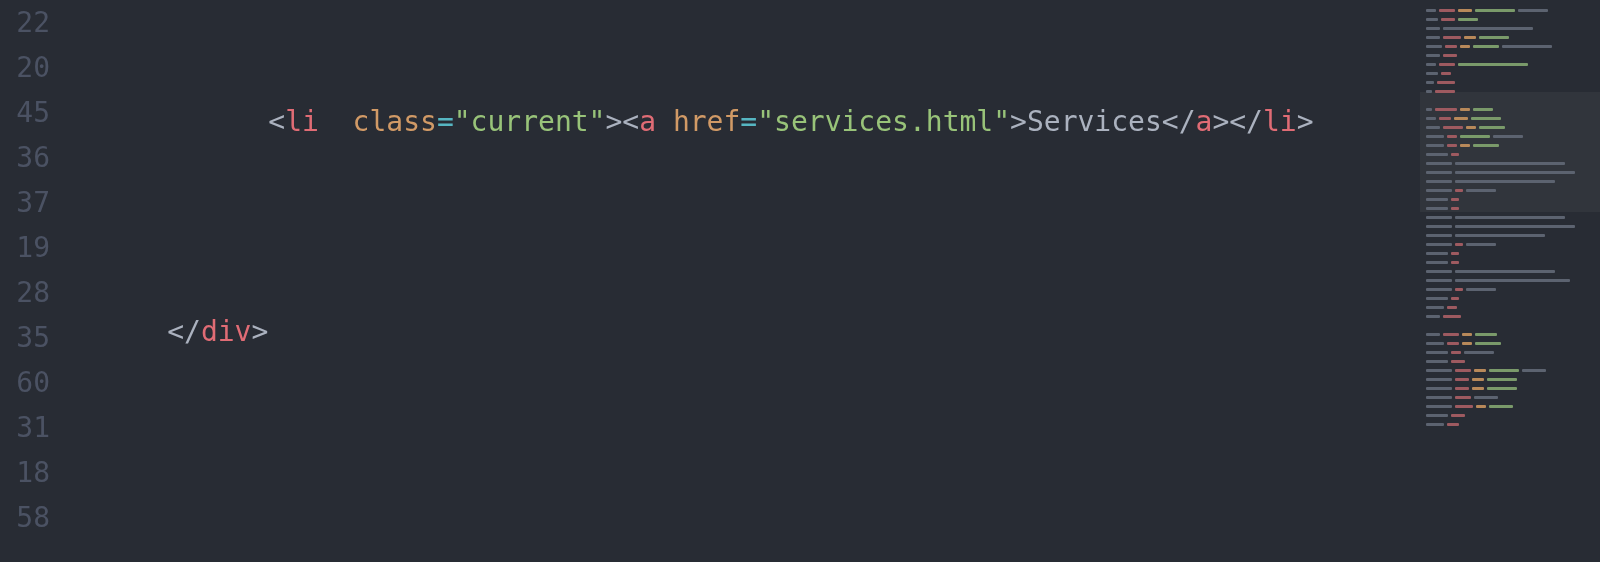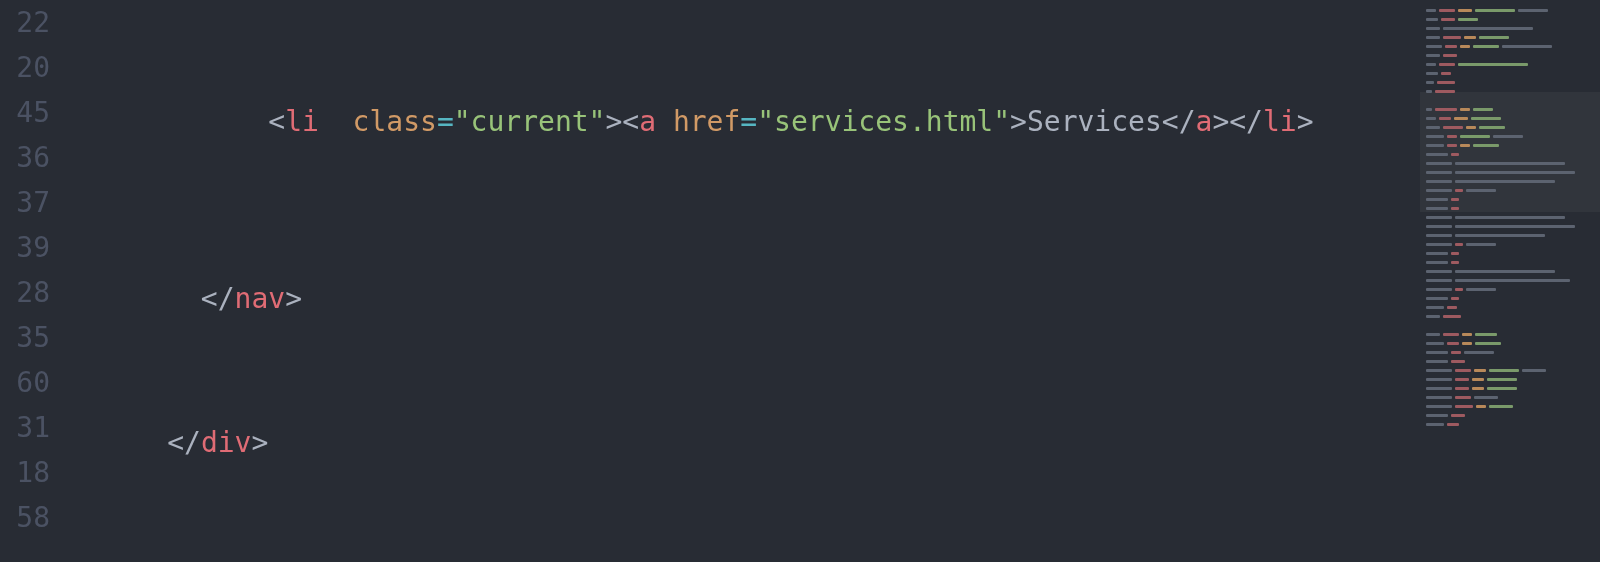--- a/index.html
+++ b/index.html
@@ -83,35 +83,34 @@
 </head>
 <body>
 
 <div class="editor">
   <div class="gutter">
     <div class="row">22</div>
     <div class="row">20</div>
     <div class="row">45</div>
     <div class="row">36</div>
     <div class="row">37</div>
-    <div class="row">39</div>
+    <div class="row">19</div>
     <div class="row">28</div>
     <div class="row">35</div>
     <div class="row">60</div>
     <div class="row">31</div>
     <div class="row">18</div>
     <div class="row">58</div>
   </div>
 
   <div class="code">
     
     <div class="row"><span>            </span><span class="punct">&lt;</span><span class="tag">li</span><span>  </span><span class="attr">class</span><span class="op">=</span><span class="string">"current"</span><span class="punct">&gt;</span><span class="punct">&lt;</span><span class="tag">a</span><span> </span><span class="attr">href</span><span class="op">=</span><span class="string">"services.html"</span><span class="punct">&gt;</span><span class="text">Services</span><span class="punct">&lt;/</span><span class="tag">a</span><span class="punct">&gt;</span><span class="punct">&lt;/</span><span class="tag">li</span><span class="punct">&gt;</span></div>
     
     
-    <div class="row"><span>        </span><span class="punct">&lt;/</span><span class="tag">nav</span><span class="punct">&gt;</span></div>
     
     <div class="row"><span>      </span><span class="punct">&lt;/</span><span class="tag">div</span><span class="punct">&gt;</span></div>
     
     
     
     
     
     
     
     

